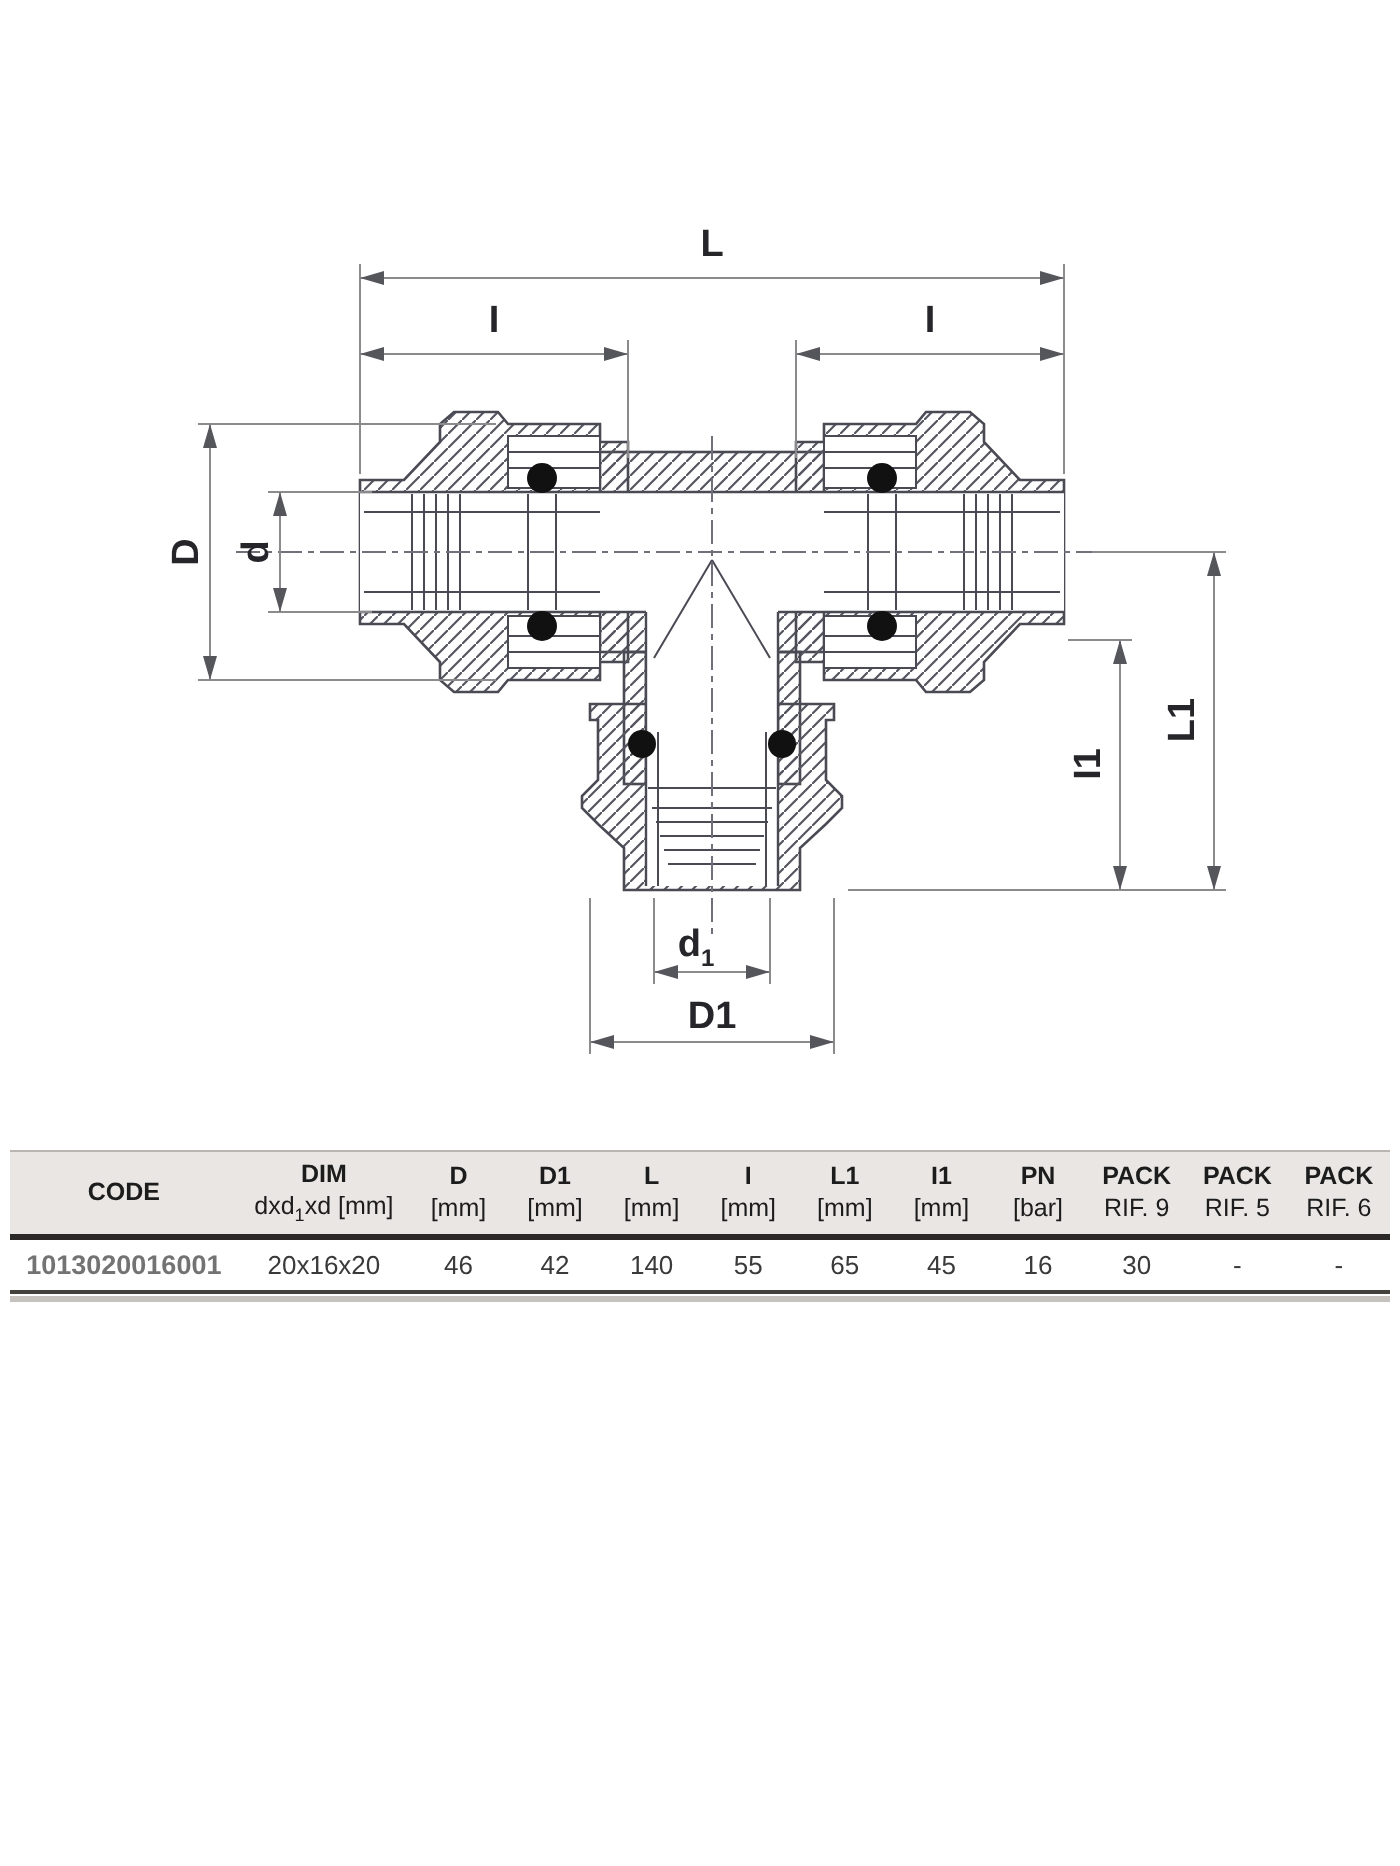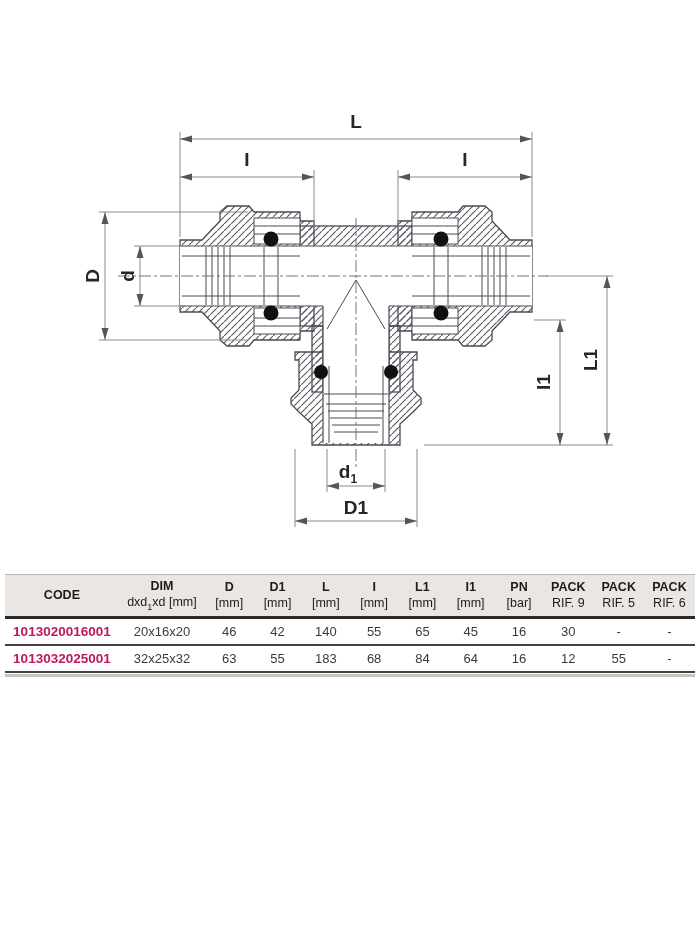--- a/index.html
+++ b/index.html
@@ -22,21 +22,21 @@
   }
   thead th .h2{font-weight:normal;}
   thead th sub{font-size:9px;}
   tbody td{
     font-size:13px;color:#3a3a3a;text-align:center;
     padding:5px 1px;
     border-top:1px solid #d9d6d2;
     border-bottom:2px solid #45423e;
     white-space:nowrap;
   }
-  tbody td:first-child{font-weight:bold;color:#be185d;font-size:13.5px;}
+  tbody td:first-child{font-weight:bold;color:#737373;font-size:13.5px;}
   .table-bottom-bar{height:3px;background:#c6c3bf;margin-top:1px;}
 </style>
 </head>
 <body>
 
 <div class="canvas">
 
   <svg width="700" height="560" viewBox="0 0 700 560">
     <defs>
       <pattern id="hatch" patternUnits="userSpaceOnUse" width="7" height="7">
@@ -251,32 +251,18 @@
             <td>42</td>
             <td>140</td>
             <td>55</td>
             <td>65</td>
             <td>45</td>
             <td>16</td>
             <td>30</td>
             <td>-</td>
             <td>-</td>
         </tr>
-        <tr>
-          <td>1013032025001</td>
-            <td>32x25x32</td>
-            <td>63</td>
-            <td>55</td>
-            <td>183</td>
-            <td>68</td>
-            <td>84</td>
-            <td>64</td>
-            <td>16</td>
-            <td>12</td>
-            <td>55</td>
-            <td>-</td>
-        </tr>
       </tbody>
     </table>
     <div class="table-bottom-bar"></div>
   </div>
 
 </div>
 
 </body></html>

